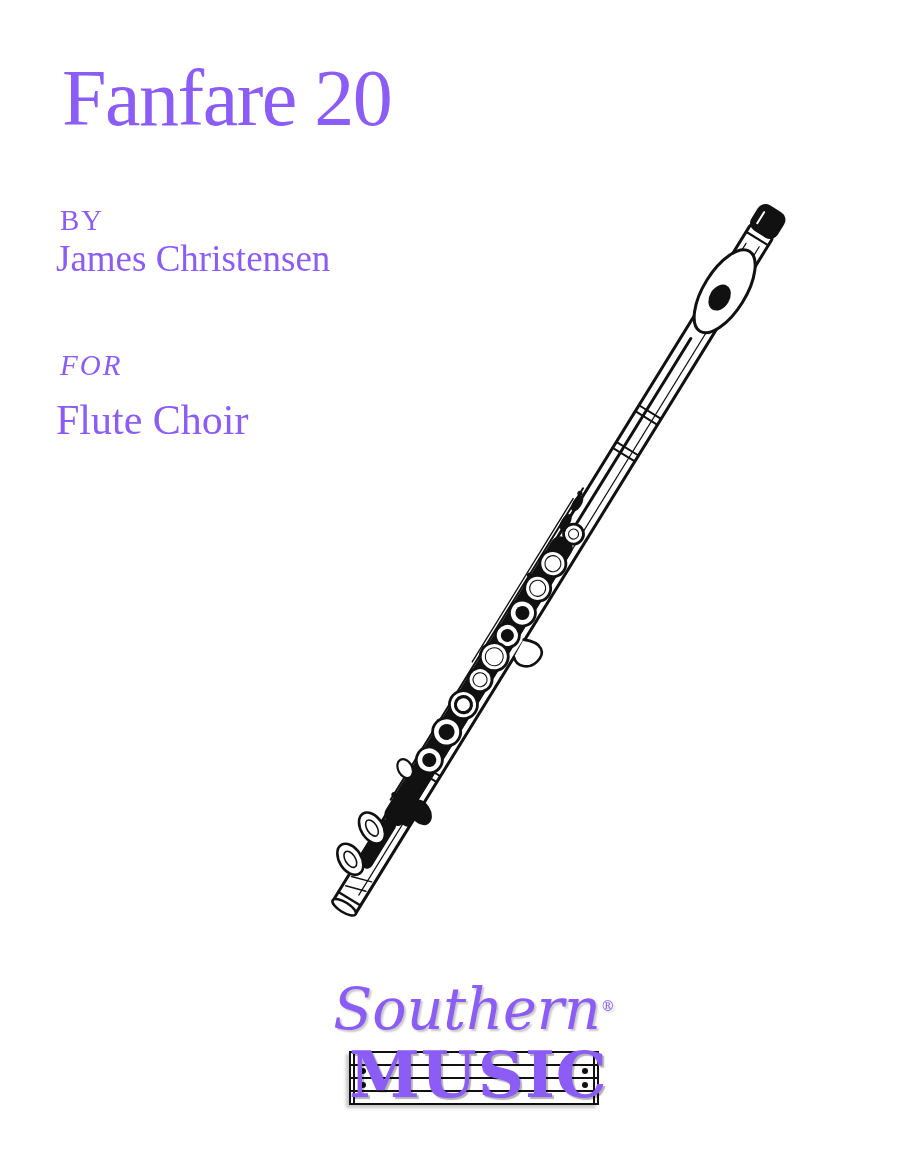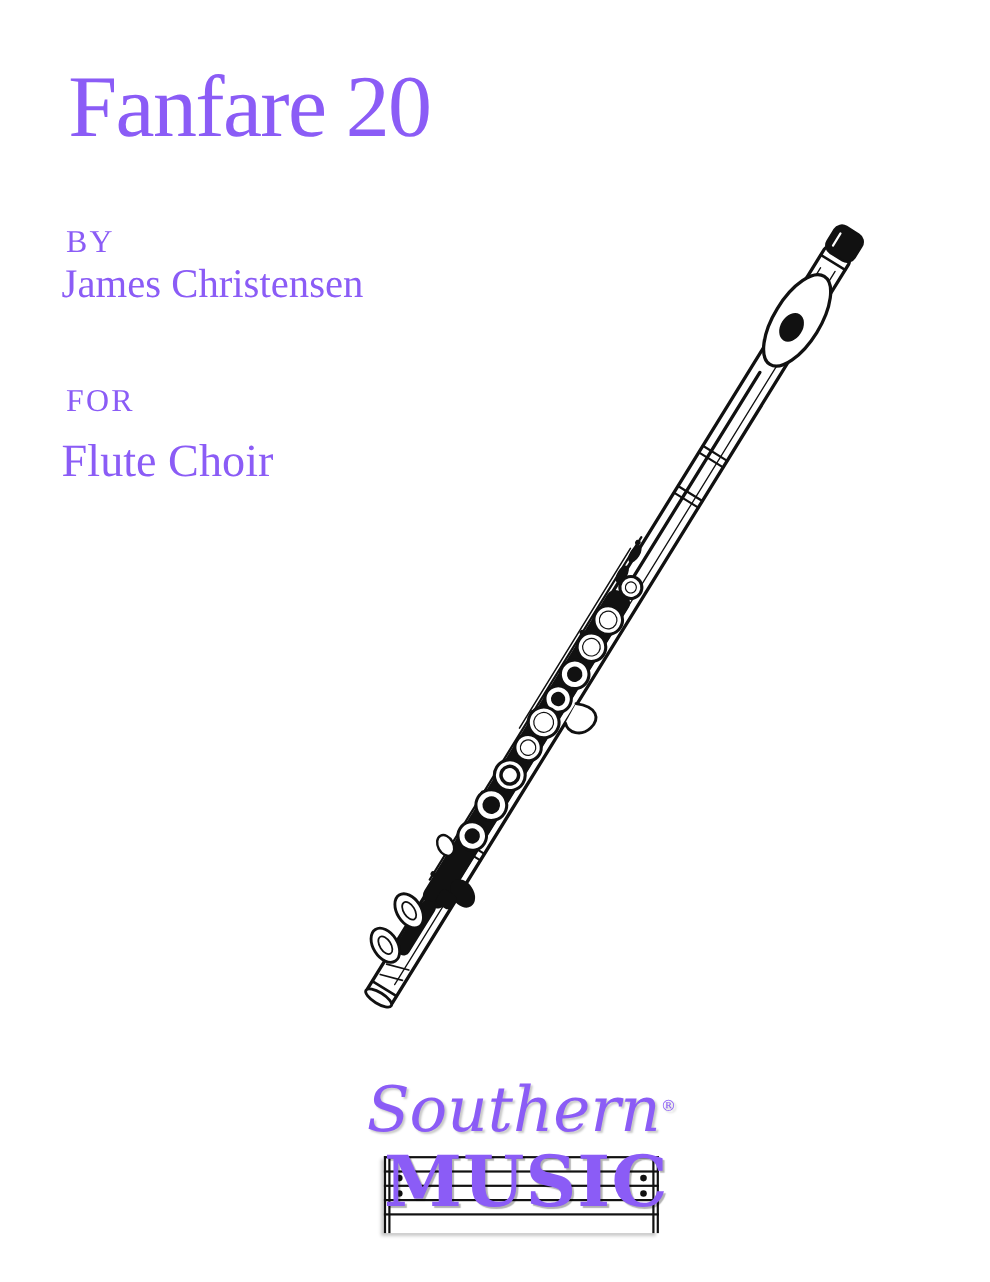--- a/index.html
+++ b/index.html
@@ -15,21 +15,21 @@
   .flute{position:absolute;left:0;top:0;width:900px;height:1165px;}
   .title{
     position:absolute;left:62px;top:58px;margin:0;
     font-size:80px;font-weight:400;line-height:1;letter-spacing:-1.5px;
   }
   .label{
     position:absolute;left:60px;
     font-size:29px;letter-spacing:2px;line-height:1;
   }
   .by{top:206px;}
-  .for{top:351px;}
+  .for{top:351px;font-style:italic;}
   .composer{
     position:absolute;left:56px;top:240px;
     font-size:37px;line-height:1;
   }
   .ensemble{
     position:absolute;left:56px;top:399px;
     font-size:42px;line-height:1;
   }
   .logo{
     position:absolute;top:981px;left:474px;transform:translateX(-50%);
@@ -40,21 +40,21 @@
     font-style:italic;
     font-size:57px;line-height:1;
     white-space:nowrap;
     text-shadow:2px 2px 2px rgba(0,0,0,0.22);
   }
   .reg{
     font-size:14px;font-style:normal;
     vertical-align:18px;letter-spacing:0;
   }
   .staff{
-    position:relative;width:250px;height:70px;margin:13px auto 0;
+    position:relative;width:250px;height:54px;margin:13px auto 0;
     box-shadow:-3px 3px 3px rgba(0,0,0,0.22);
     background:#fff;
   }
   .staff .line{position:absolute;left:0;right:0;height:2px;background:#111;}
   .l0{top:0;} .l1{top:13px;} .l2{top:26px;} .l3{top:39px;} .l4{top:52px;}
   .staff .bar{position:absolute;top:0;bottom:0;width:2px;background:#111;}
   .b0{left:0;} .b1{left:4px;} .b2{right:0;} .b3{right:4px;}
   .staff .dot{position:absolute;width:6px;height:6px;border-radius:50%;background:#111;}
   .d0{left:11px;top:17px;} .d1{left:11px;top:31px;}
   .d2{right:11px;top:17px;} .d3{right:11px;top:31px;}

